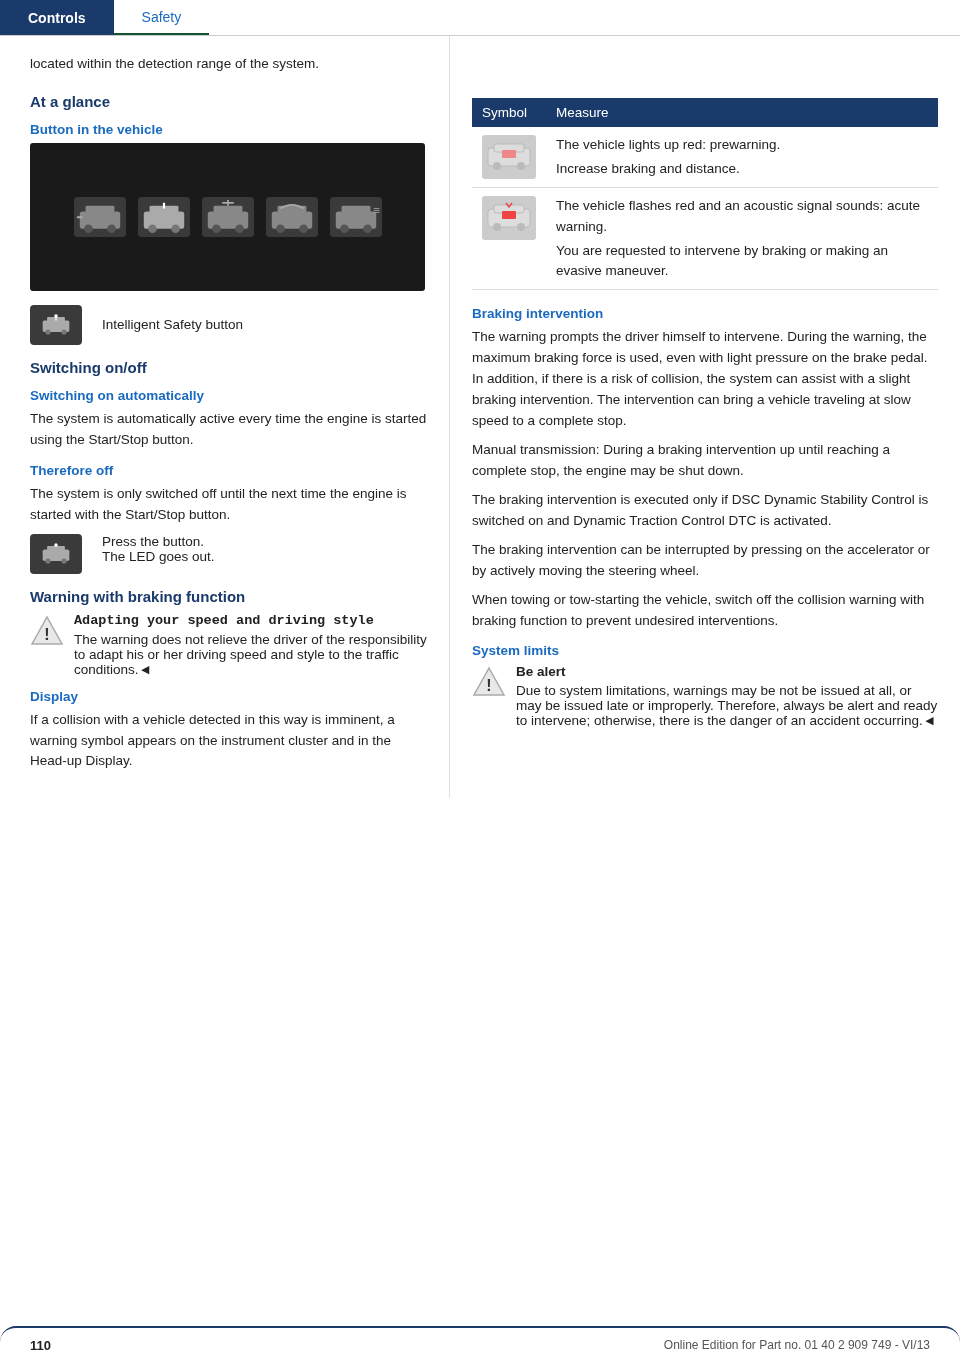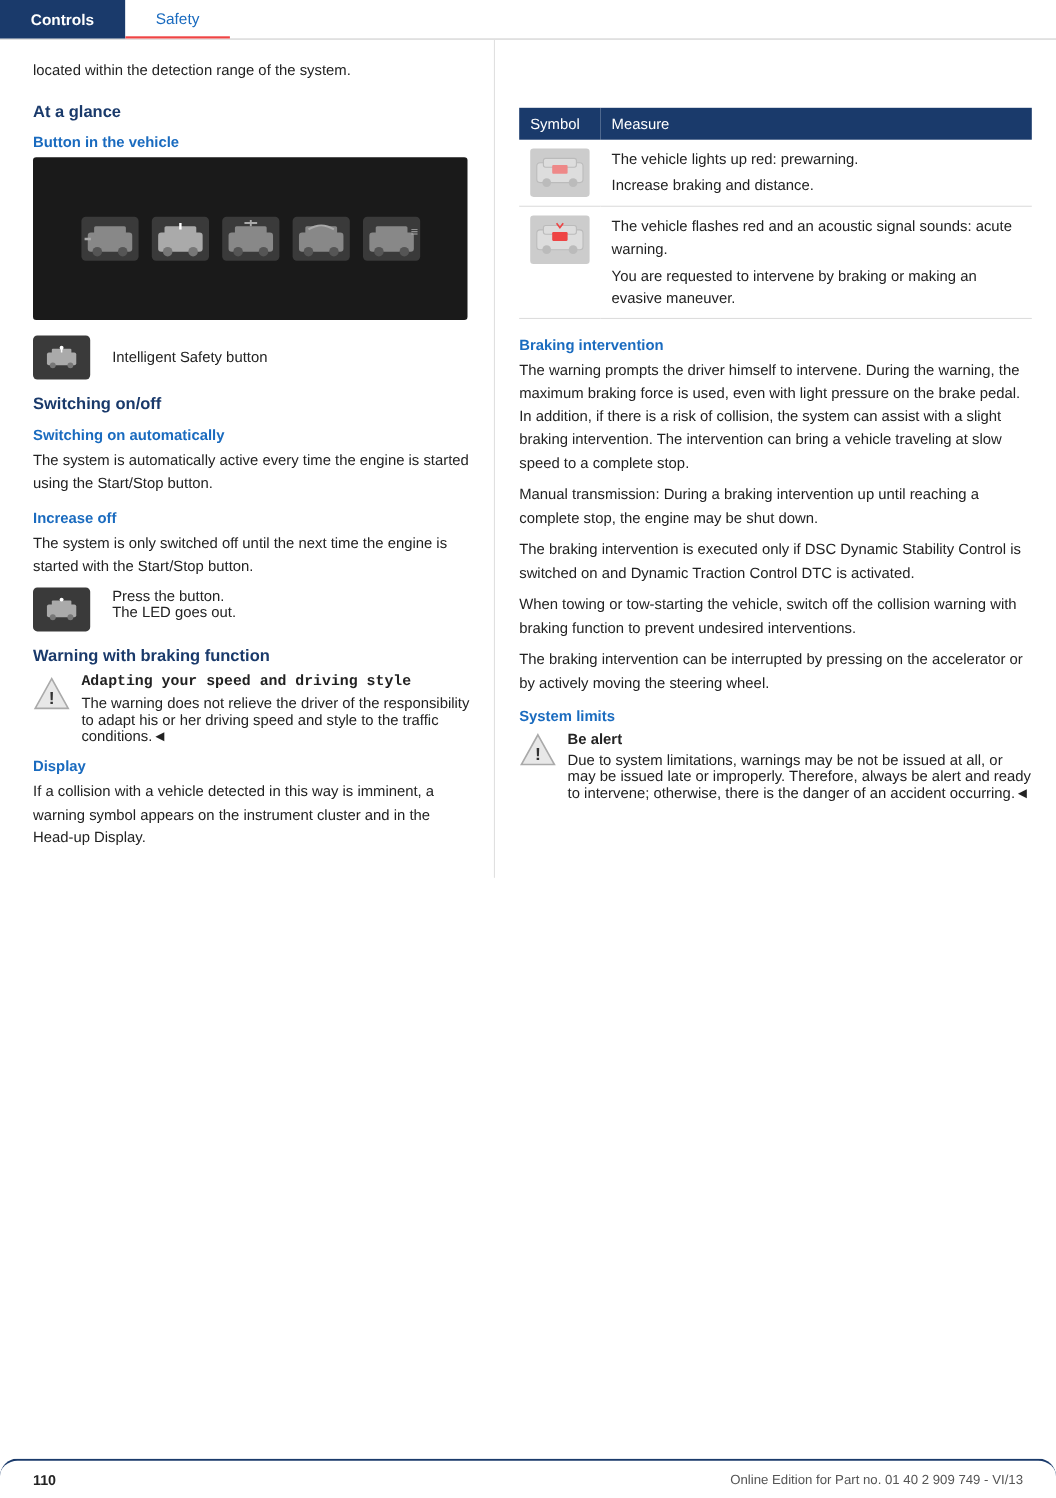--- a/index.html
+++ b/index.html
@@ -28,21 +28,21 @@
       font-size: 14px;
       font-weight: bold;
     }
     .tab-safety {
       background: #fff;
       color: #1a6bbf;
       padding: 0 28px;
       display: flex;
       align-items: center;
       font-size: 14px;
-      border-bottom: 2px solid #ef4444;
+      border-bottom: 2px solid #14532d;
     }
 
     
     .main-content {
       display: flex;
       padding: 0;
       align-items: center;
     }
 
     
@@ -298,21 +298,21 @@
         </svg>
       </div>
       <span>Intelligent Safety button</span>
     </div>
 
     <div class="section-heading">Switching on/off</div>
 
     <div class="subsection-heading">Switching on automatically</div>
     <p class="body-text">The system is automatically active every time the engine is started using the Start/Stop button.</p>
 
-    <div class="subsection-heading">Increase off</div>
+    <div class="subsection-heading">Therefore off</div>
     <p class="body-text">The system is only switched off until the next time the engine is started with the Start/Stop button.</p>
 
     <div class="icon-label-row" style="align-items:flex-start;">
       <div class="small-icon-box">
         <svg viewBox="0 0 36 28" fill="none">
           <rect x="3" y="9" width="30" height="13" rx="2" fill="#aaa"></rect>
           <rect x="8" y="5" width="20" height="7" rx="1" fill="#aaa"></rect>
           <circle cx="9" cy="22" r="3" fill="#777"></circle>
           <circle cx="27" cy="22" r="3" fill="#777"></circle>
           <circle cx="18" cy="4" r="2" fill="#fff"></circle>
@@ -390,22 +390,22 @@
           </td>
         </tr>
       </tbody>
     </table>
 
     <div class="subsection-heading">Braking intervention</div>
 
     <p class="body-text">The warning prompts the driver himself to intervene. During the warning, the maximum braking force is used, even with light pressure on the brake pedal. In addition, if there is a risk of collision, the system can assist with a slight braking intervention. The intervention can bring a vehicle traveling at slow speed to a complete stop.</p>
     <p class="body-text">Manual transmission: During a braking intervention up until reaching a complete stop, the engine may be shut down.</p>
     <p class="body-text">The braking intervention is executed only if DSC Dynamic Stability Control is switched on and Dynamic Traction Control DTC is activated.</p>
+    <p class="body-text">The braking intervention can be interrupted by pressing on the accelerator or by actively moving the steering wheel.</p>
     <p class="body-text">When towing or tow-starting the vehicle, switch off the collision warning with braking function to prevent undesired interventions.</p>
-    <p class="body-text">The braking intervention can be interrupted by pressing on the accelerator or by actively moving the steering wheel.</p>
 
     <div class="subsection-heading">System limits</div>
 
     <div class="warning-row">
       <svg class="warning-icon" viewBox="0 0 34 34" fill="none">
         <polygon points="17,3 32,30 2,30" fill="#e8e8e8" stroke="#aaa" stroke-width="1.5"></polygon>
         <text x="17" y="26" text-anchor="middle" font-size="16" fill="#333" font-weight="bold">!</text>
       </svg>
       <div>
         <div style="font-weight:bold; margin-bottom:4px;">Be alert</div>

